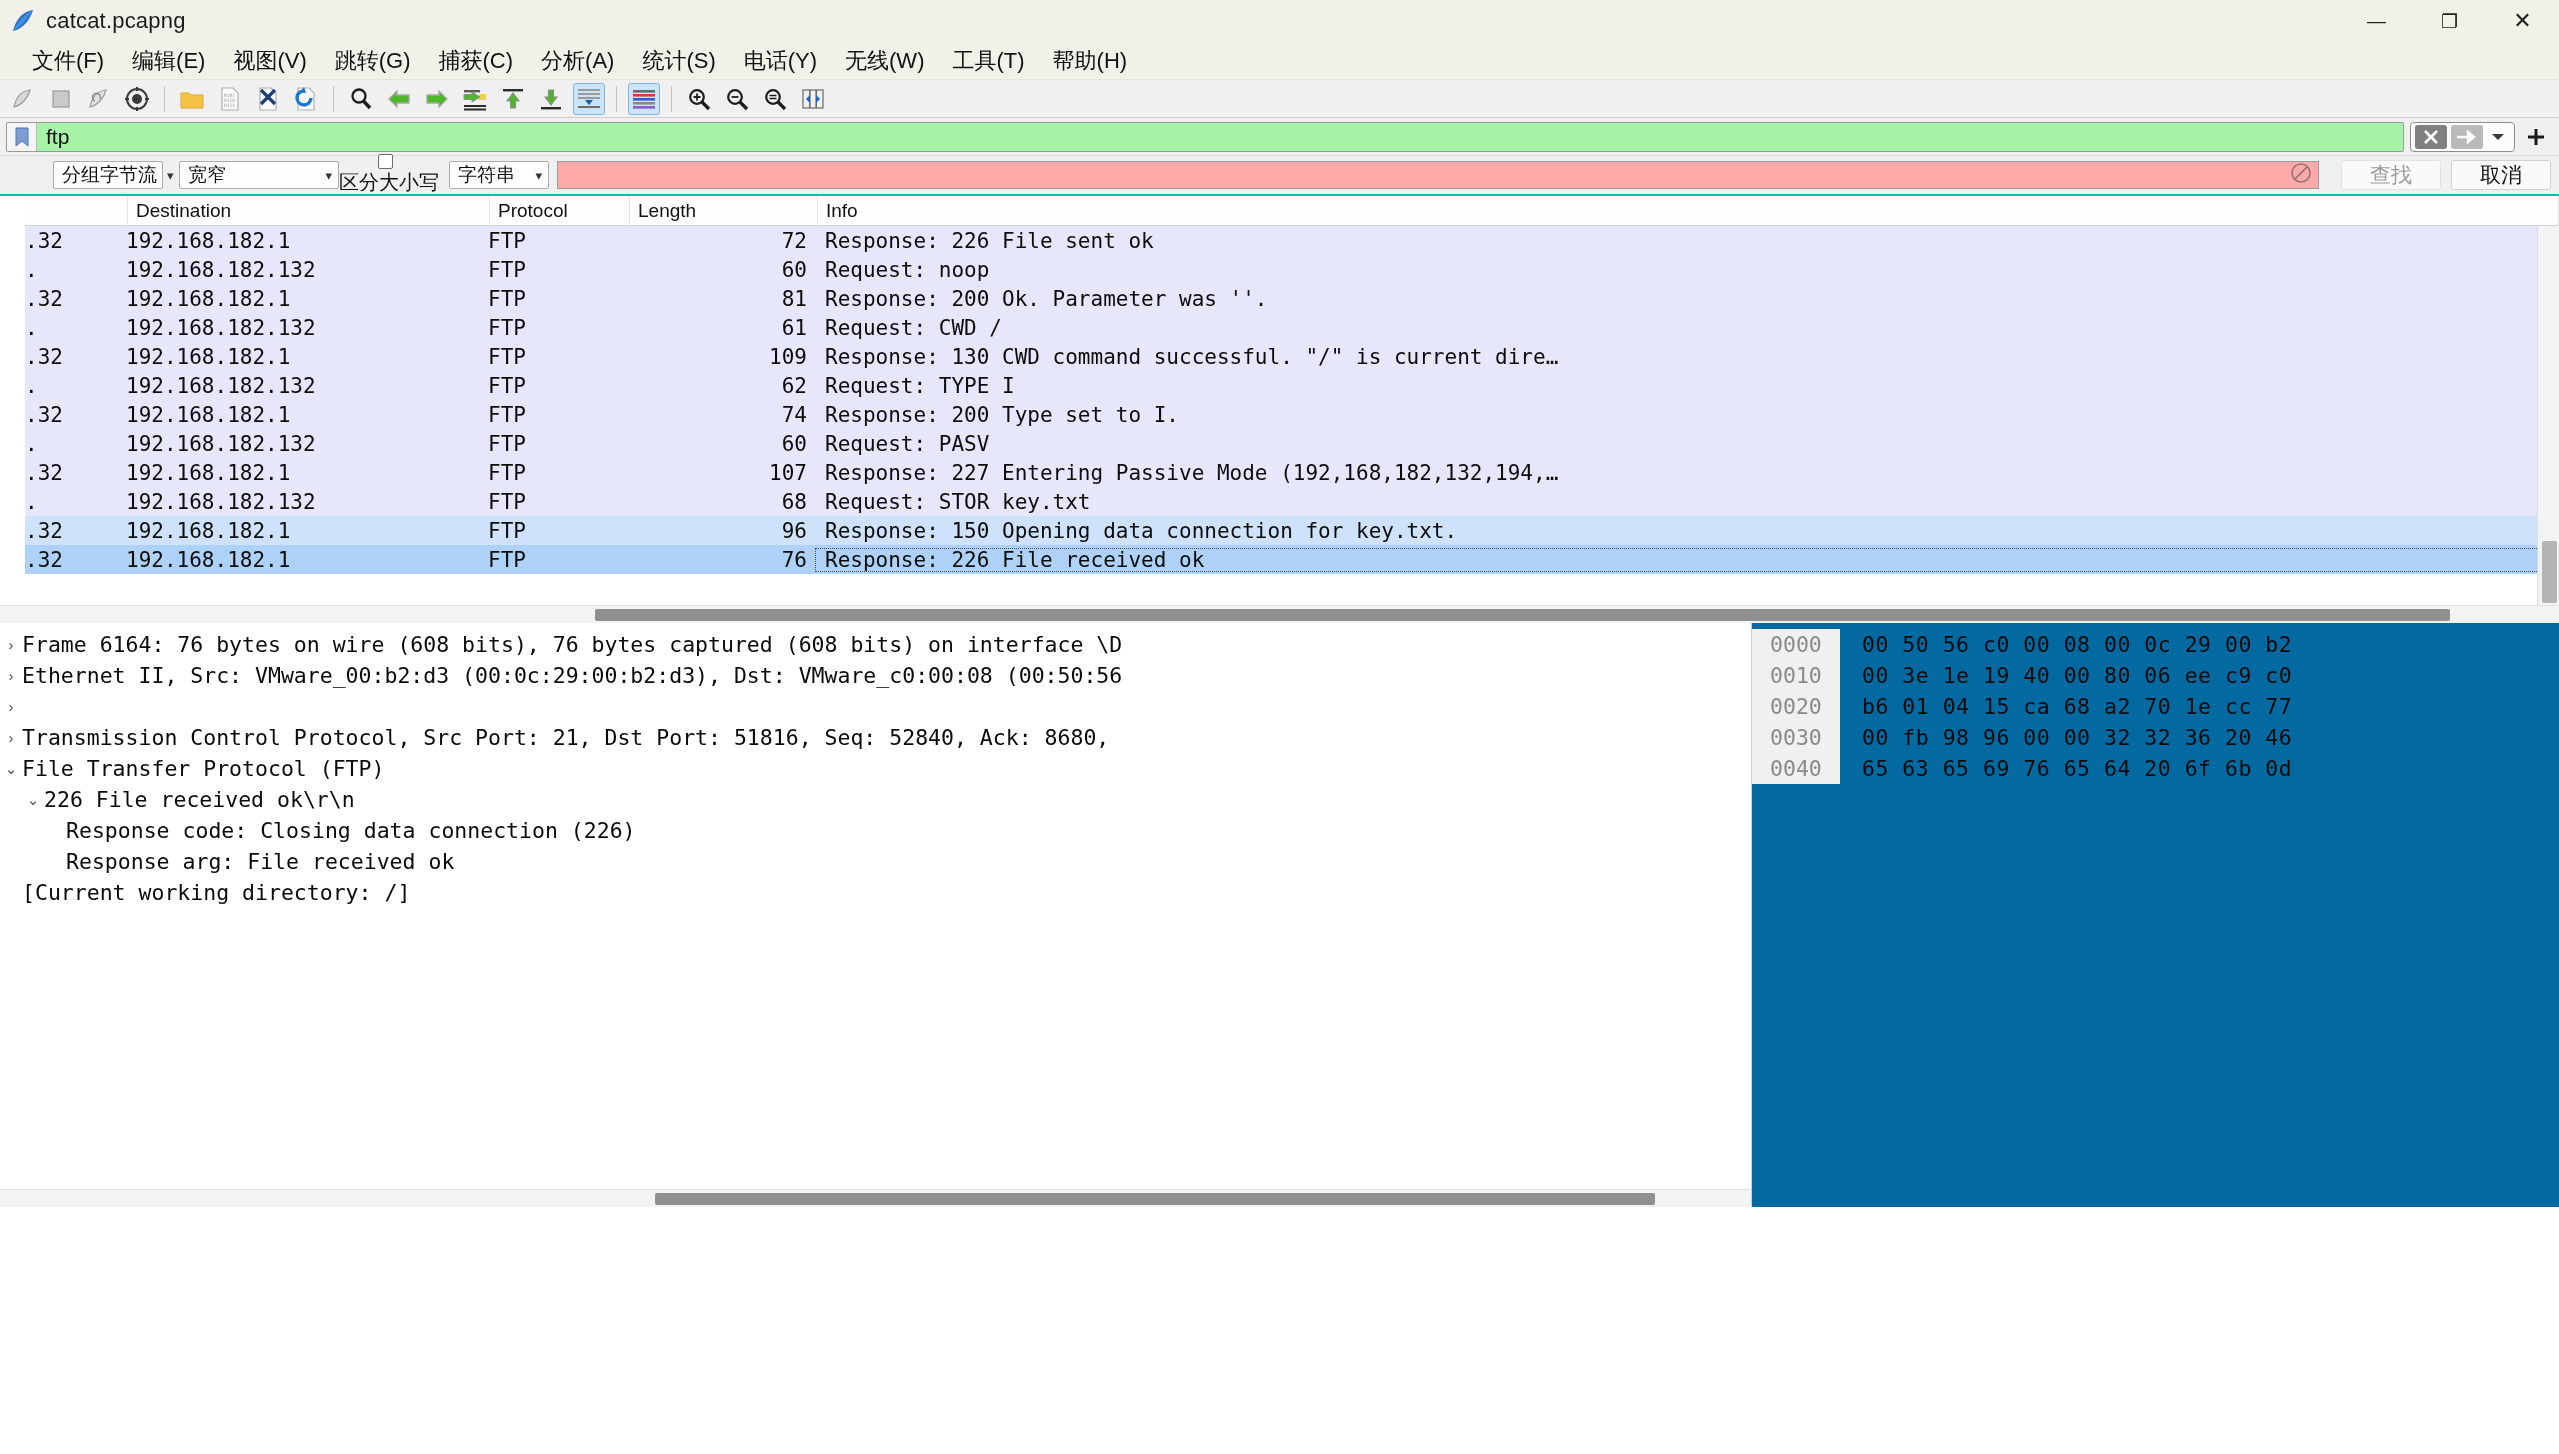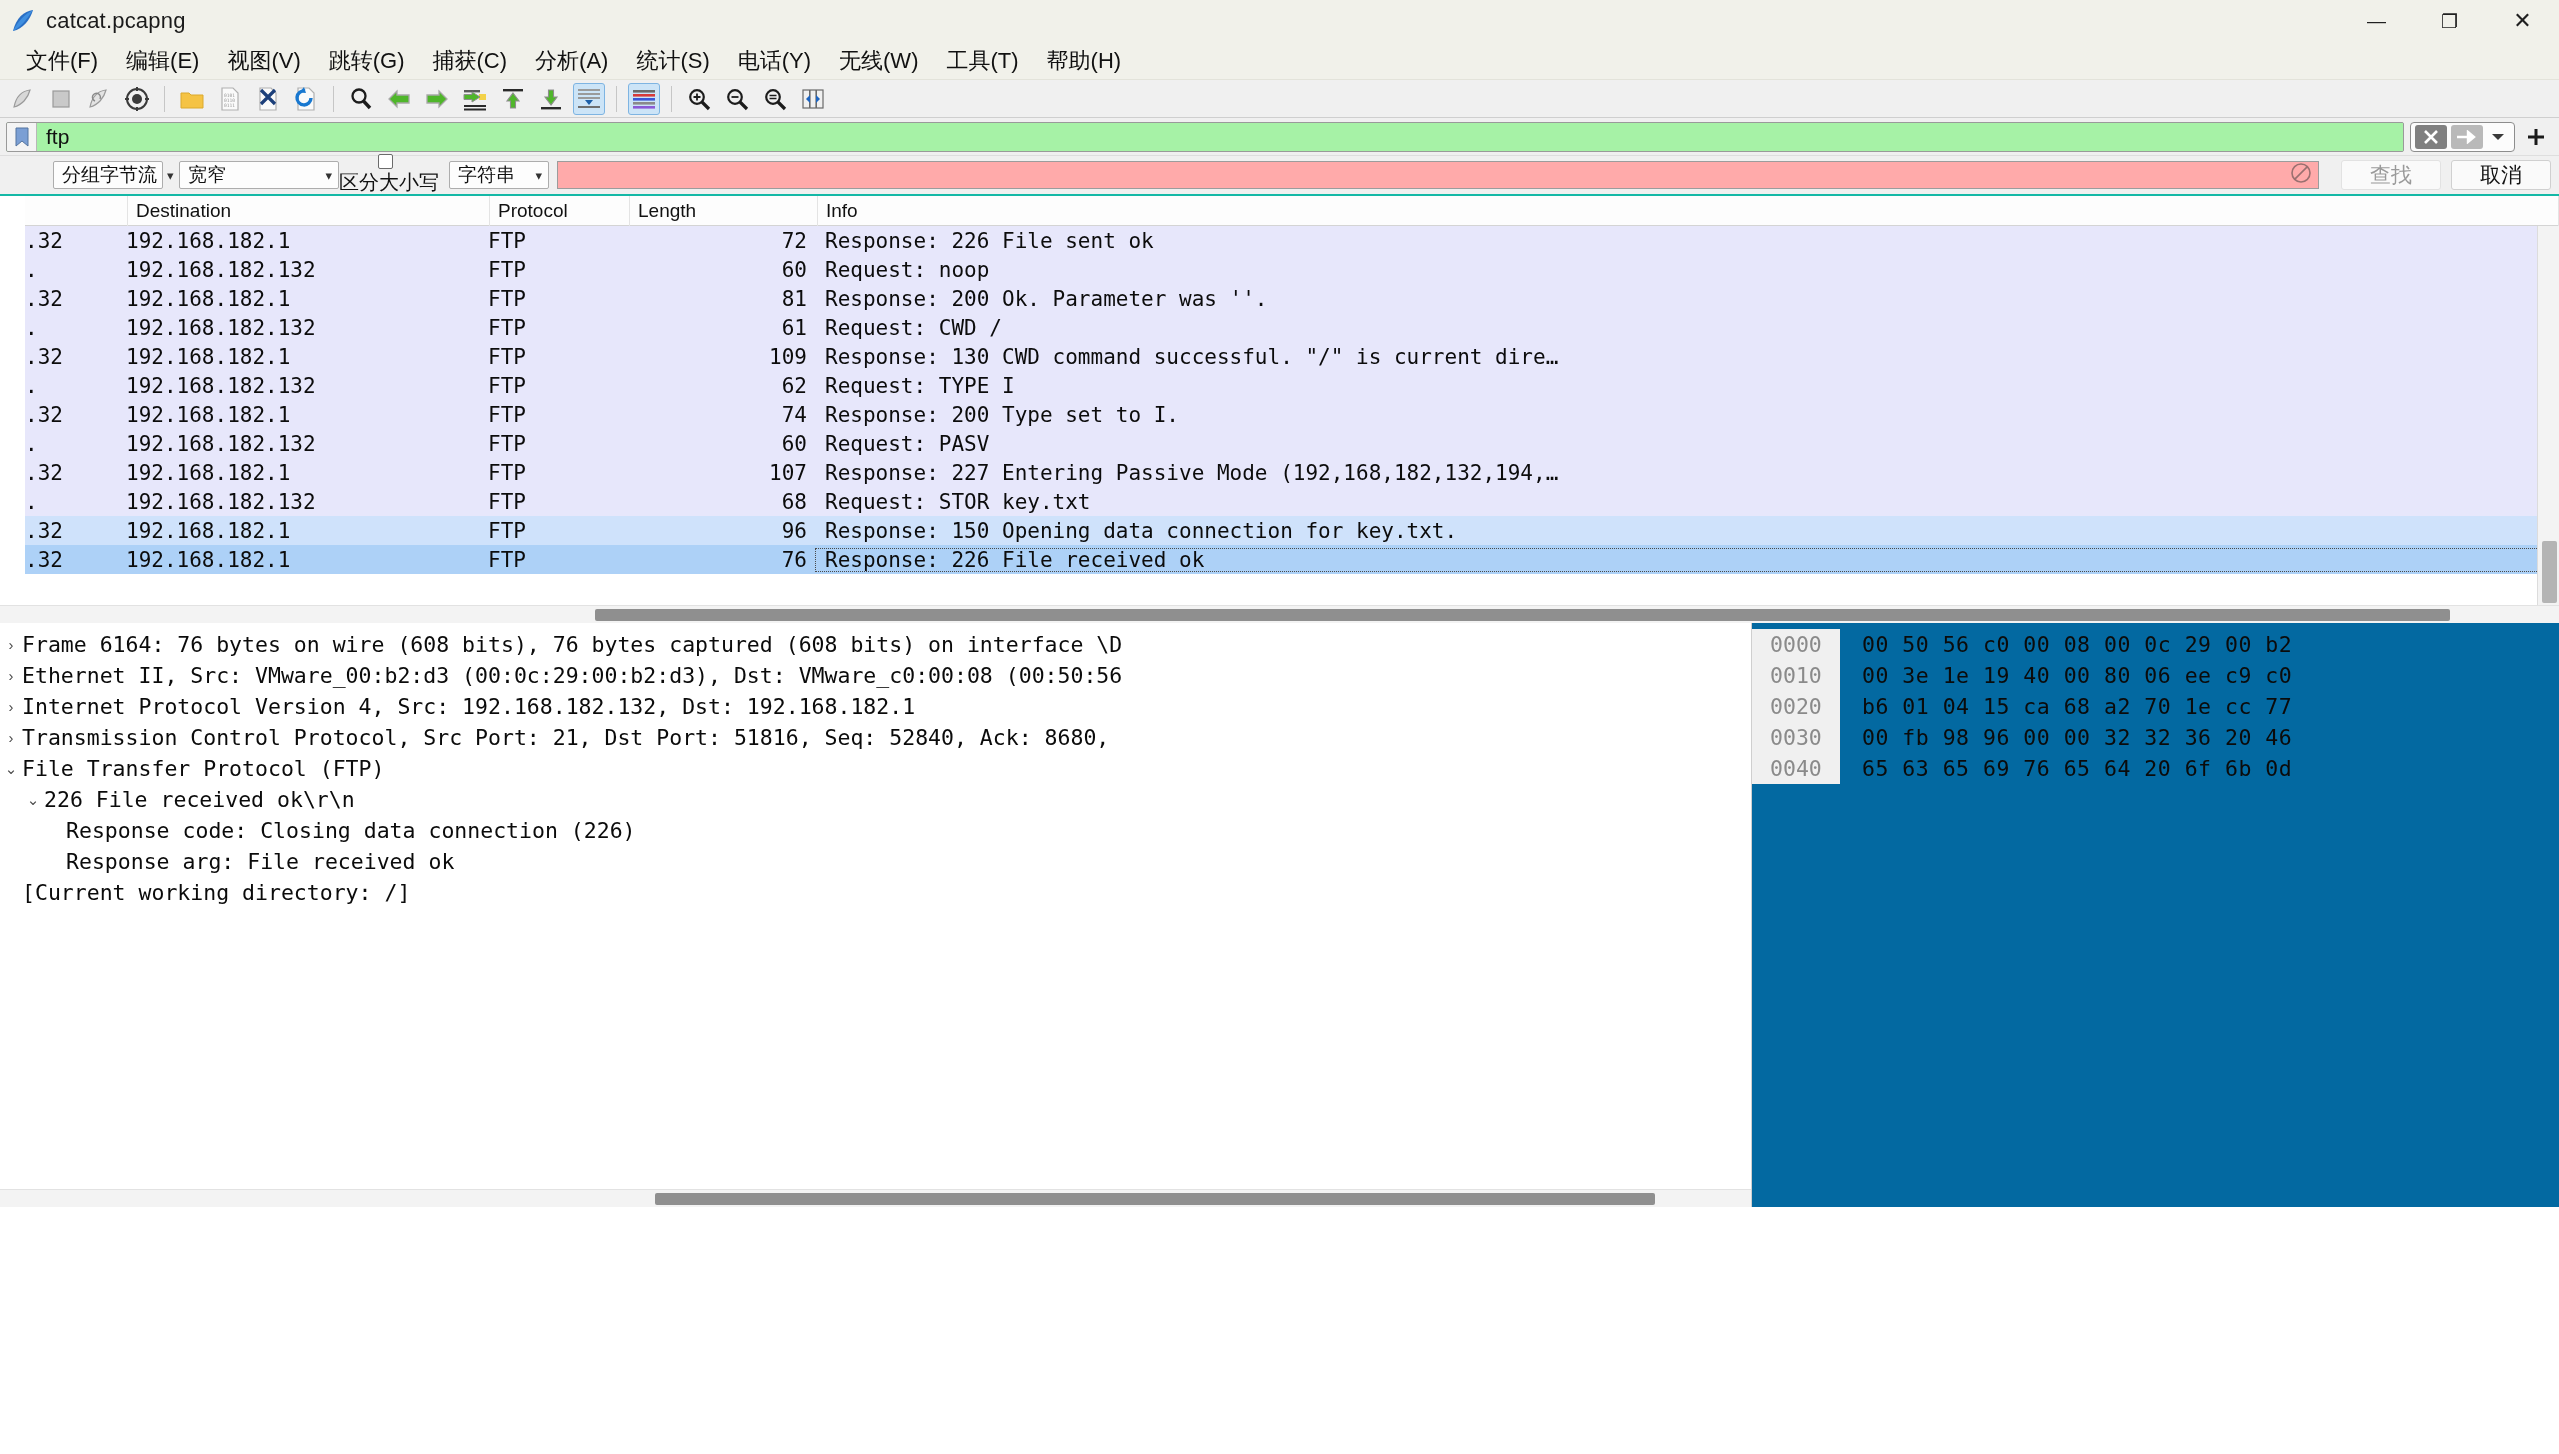--- a/index.html
+++ b/index.html
@@ -20,21 +20,21 @@
   .shark-logo{ width:26px;height:26px;margin-left:10px;margin-right:10px;flex:0 0 auto; }
   .title-text{ font-size:22px; color:#1b1b1b; letter-spacing:.2px;}
   .win-btns{ position:absolute; right:0; top:0; height:42px; display:flex; }
   .win-btn{ width:73px; height:42px; display:flex; align-items:center; justify-content:center;
             font-size:19px; color:#202020; }
   .win-btn.close{ font-size:22px; }
 
   
   .menubar{
     height:38px; background:#f1f1ea; display:flex; align-items:center;
-    padding-left:12px; border-bottom:1px solid #e3e3da;
+    padding-left:18px; border-bottom:1px solid #e3e3da;
   }
   .menu-item{ font-size:22px; color:#111; padding:2px 14px; white-space:nowrap; }
 
   
   .toolbar{
     height:38px; background:#f0f0f0; display:flex; align-items:center;
     border-bottom:1px solid #cfcfcf; padding-left:4px;
   }
   .tb-ico{ width:32px;height:32px;margin:0 3px;display:flex;align-items:center;justify-content:center;}
   .tb-ico svg{ display:block; }
@@ -506,21 +506,20 @@
         <div class="dline">
           <span class="twisty">›</span>
           <span class="dtext">Frame 6164: 76 bytes on wire (608 bits), 76 bytes captured (608 bits) on interface \D</span>
         </div>
         <div class="dline">
           <span class="twisty">›</span>
           <span class="dtext">Ethernet II, Src: VMware_00:b2:d3 (00:0c:29:00:b2:d3), Dst: VMware_c0:00:08 (00:50:56</span>
         </div>
         <div class="dline">
           <span class="twisty">›</span>
-          <span class="dtext">Internet Protocol Version 4, Src: 192.168.182.132, Dst: 192.168.182.1</span>
         </div>
         <div class="dline">
           <span class="twisty">›</span>
           <span class="dtext">Transmission Control Protocol, Src Port: 21, Dst Port: 51816, Seq: 52840, Ack: 8680,</span>
         </div>
         <div class="dline">
           <span class="twisty">⌄</span>
           <span class="dtext">File Transfer Protocol (FTP)</span>
         </div>
         <div class="dline">

